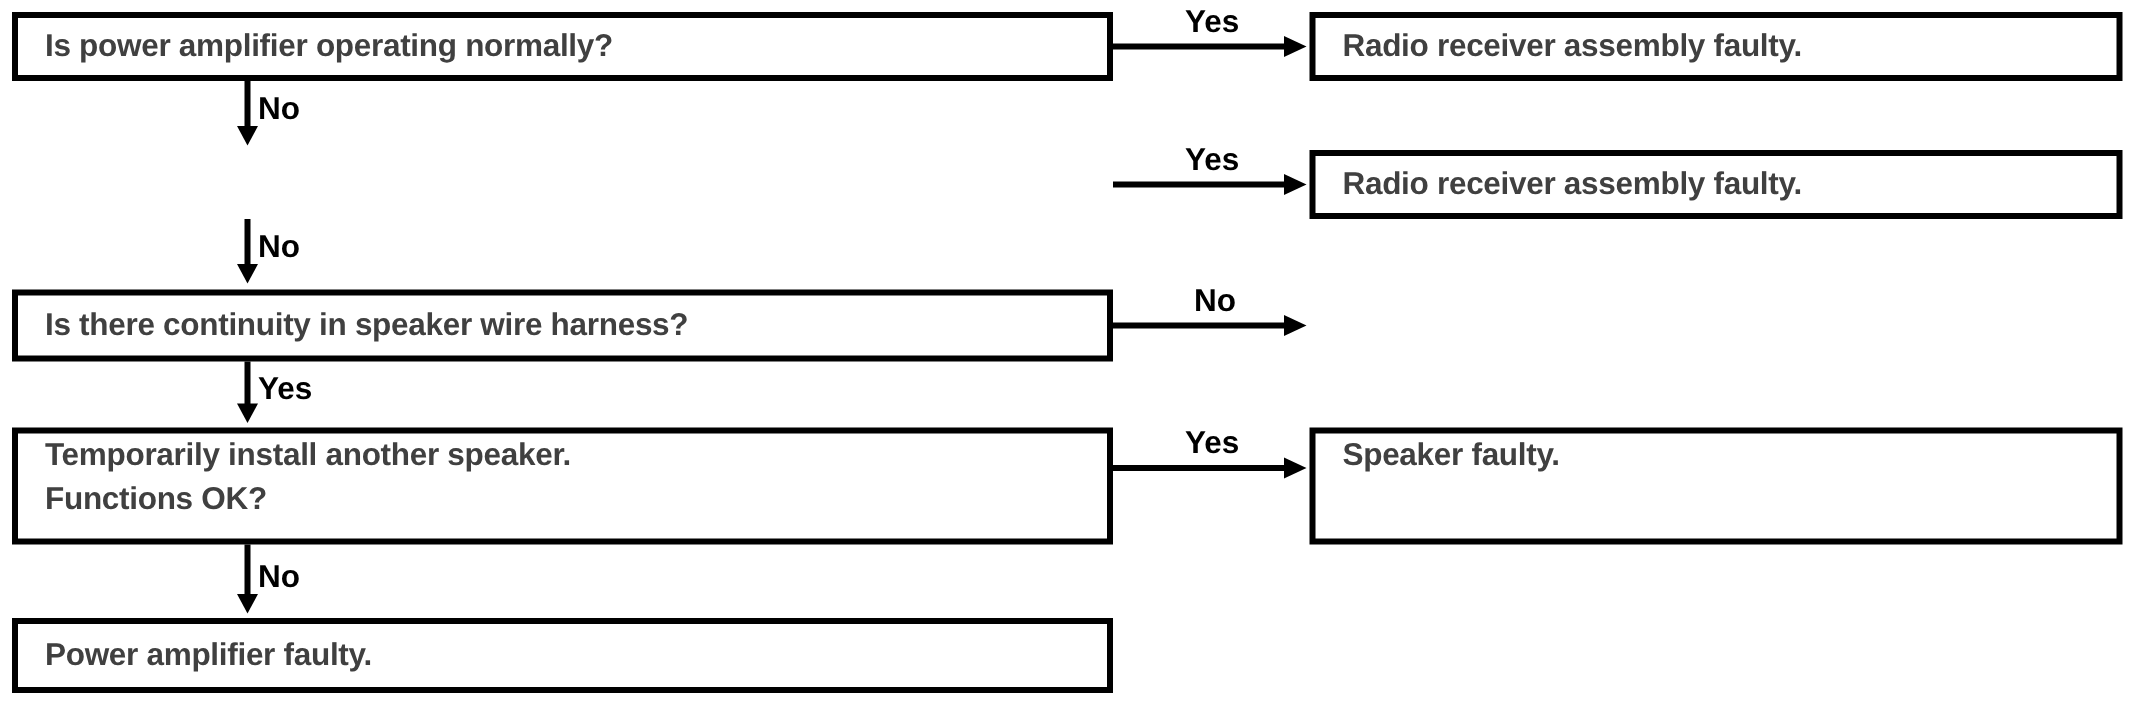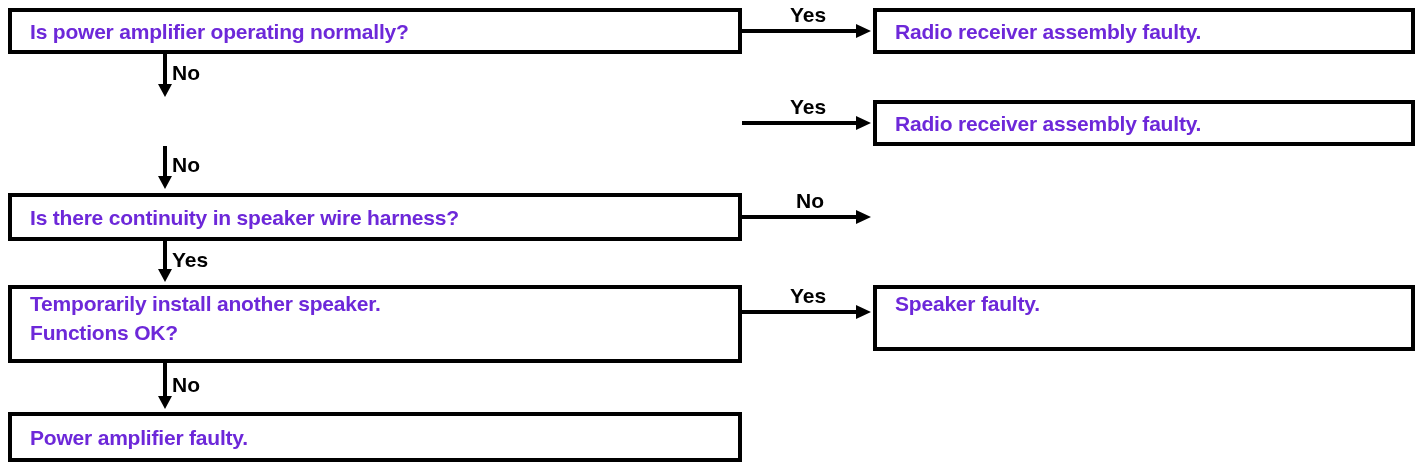--- a/index.html
+++ b/index.html
@@ -28,21 +28,21 @@
   .node-text {
     position: absolute;
     left: 18px;
     top: 50%;
     transform: translateY(-50%);
     font-size: 21px;
     font-weight: bold;
     line-height: 29px;
     letter-spacing: -0.2px;
     white-space: pre-line;
-    color: #6d28d9;
+    color: #404040;
   }
   .node-text.top-align {
     top: 0;
     transform: none;
   }
   
   .vline {
     position: absolute;
     width: 4px;
     background: #000000;
@@ -126,21 +126,21 @@
 
   <div class="node" style="left:8px; top:285px; width:734px; height:78px;">
     <div class="node-text top-align">Temporarily install another speaker.
 Functions OK?</div>
   </div>
 
   <div class="hline" style="left:742px; top:310px; width:116px;"></div>
   <div class="arrow-right" style="left:856px; top:305px;"></div>
   <div class="edge-label" style="left:790px; top:285px;">Yes</div>
 
-  <div class="node" style="left:873px; top:285px; width:542px; height:66px;">
+  <div class="node" style="left:873px; top:285px; width:542px; height:78px;">
     <div class="node-text top-align">Speaker faulty.</div>
   </div>
 
   <div class="vline" style="left:163px; top:363px; width:4px; height:36px;"></div>
   <div class="arrow-down" style="left:158px; top:396px;"></div>
   <div class="edge-label" style="left:172px; top:374px;">No</div>
 
   <div class="node" style="left:8px; top:412px; width:734px; height:50px;">
     <div class="node-text">Power amplifier faulty.</div>
   </div>

